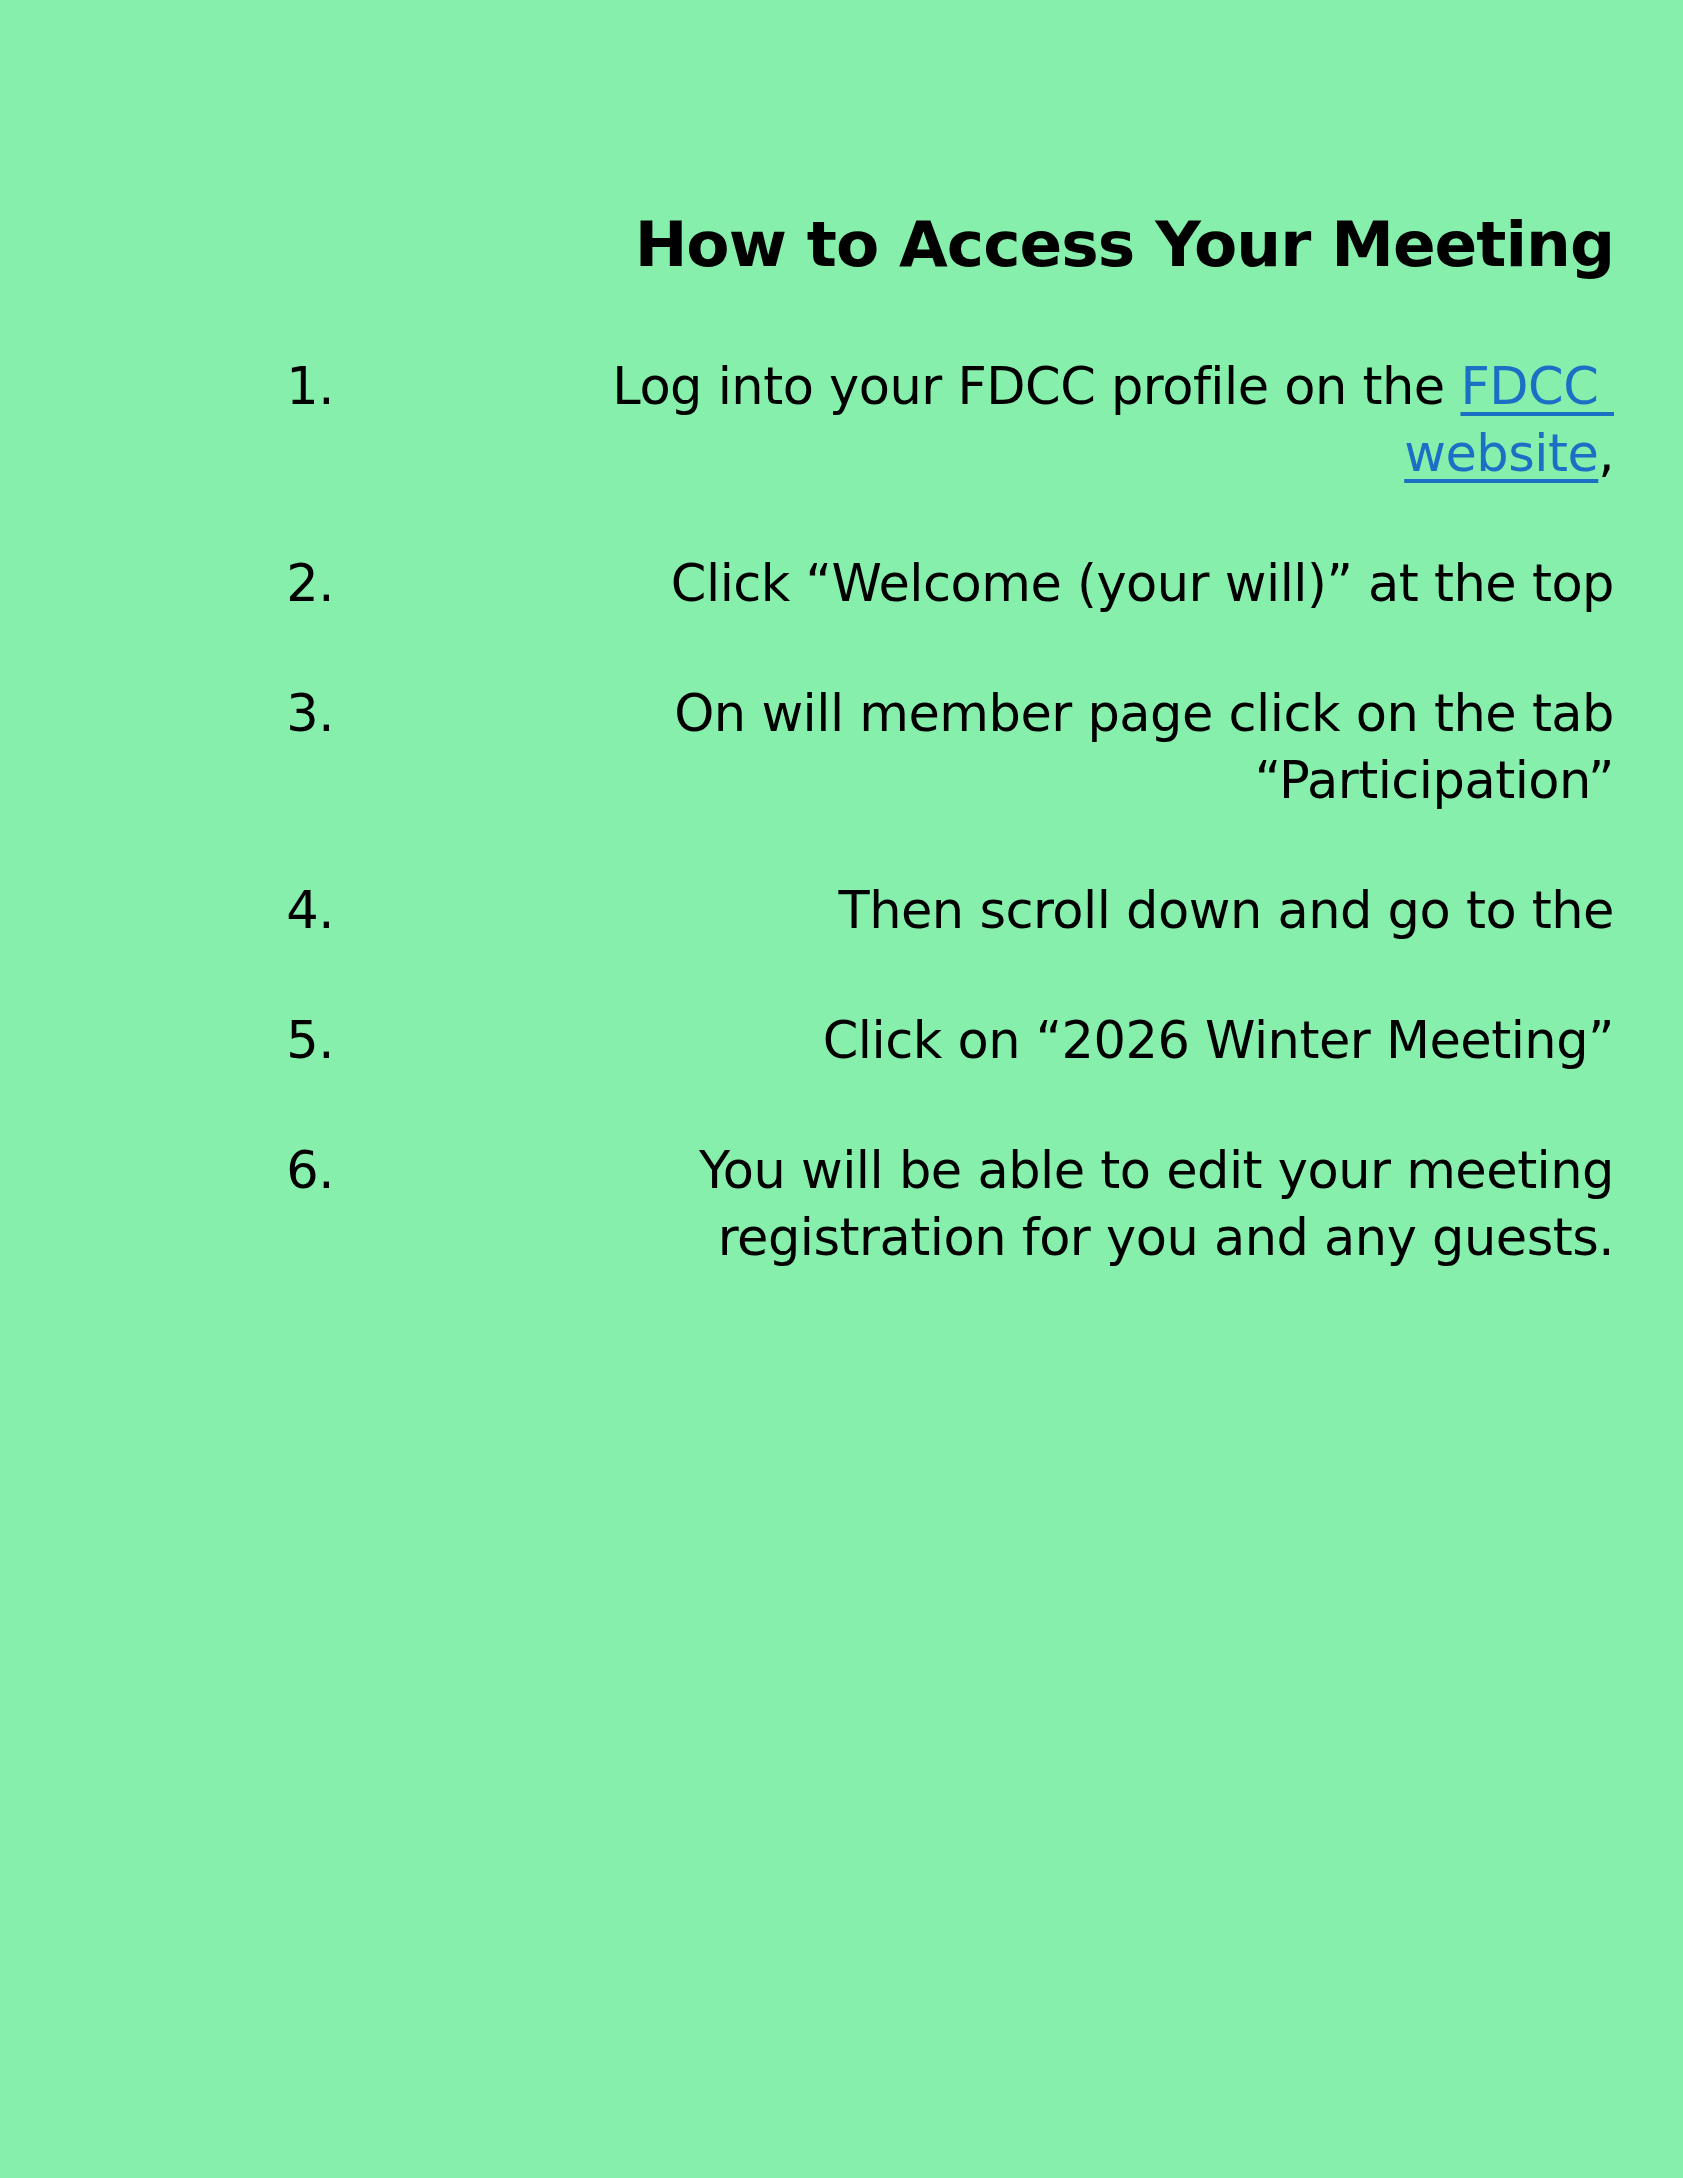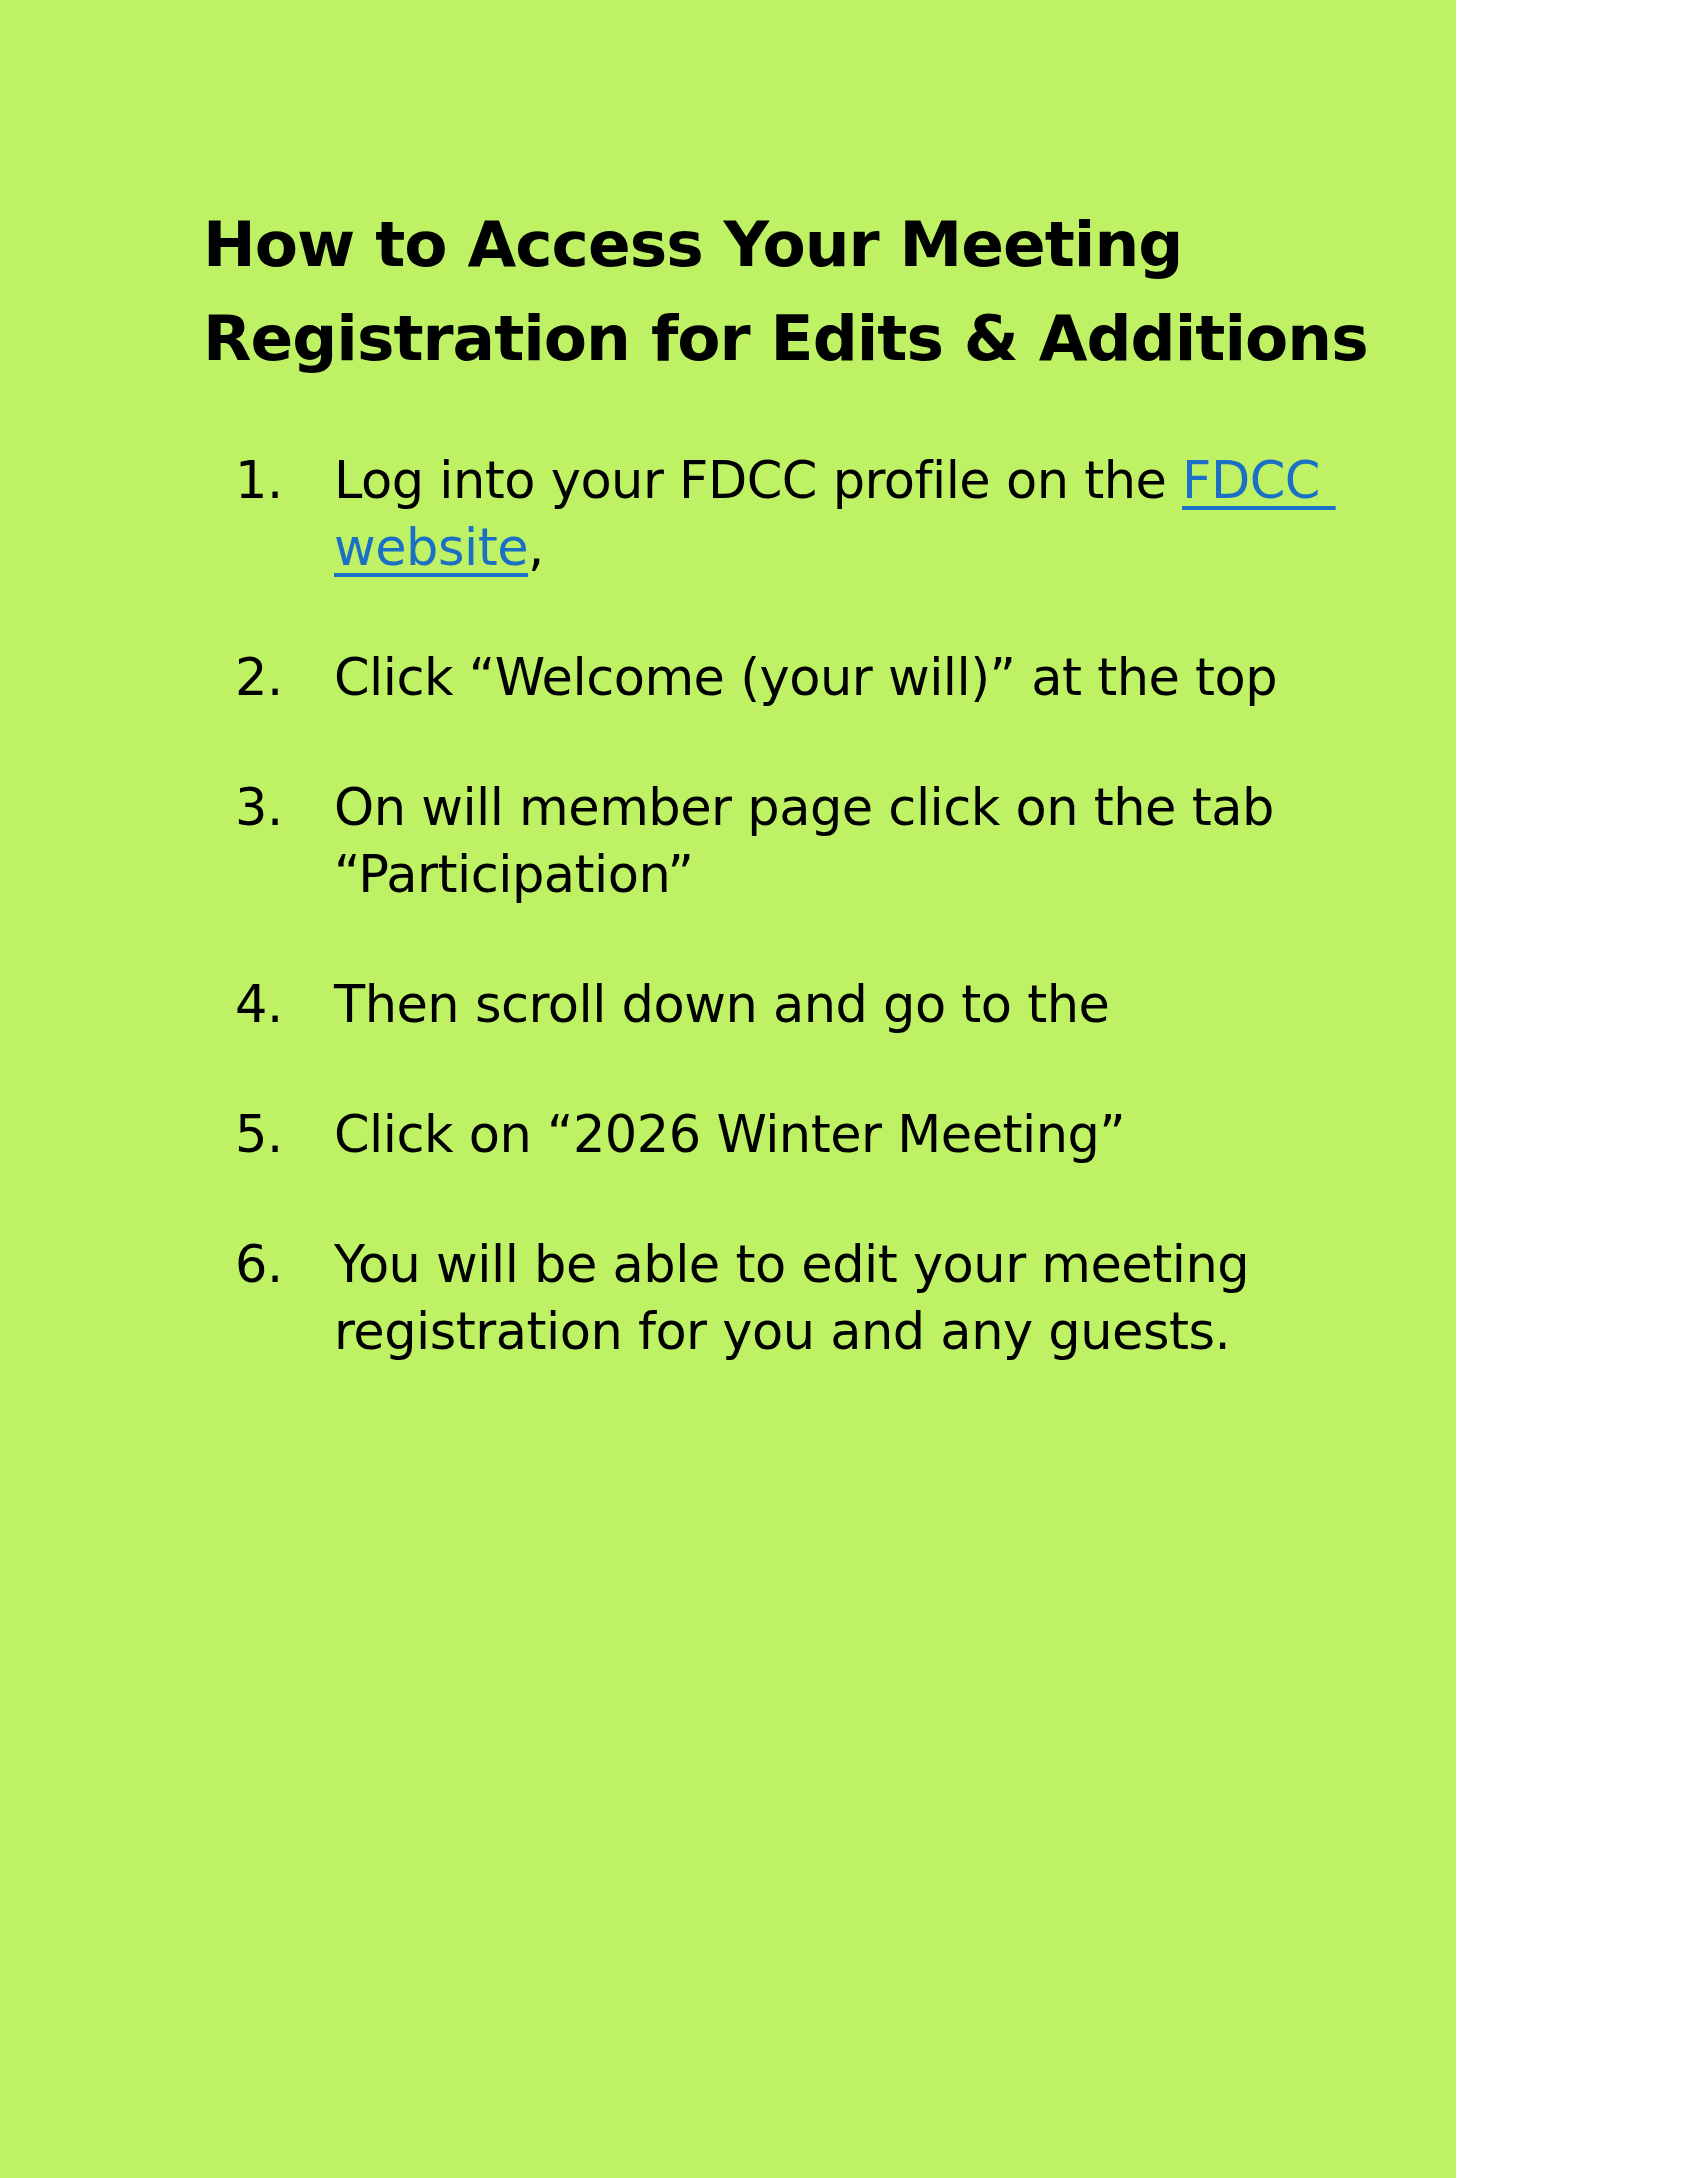--- a/index.html
+++ b/index.html
@@ -2,26 +2,27 @@
 <html><head>
 <meta charset="utf-8">
 <style>
   html, body {
     margin: 0;
     padding: 0;
     background: #ffffff;
   }
   .page {
     position: relative;
-    width: 1456px;
+    width: 1683px;
     height: 2178px;
-    background: #bef264;
+    background: #86efac;
     color: #000000;
     font-family: "DejaVu Sans", "Liberation Sans", sans-serif;
     overflow: hidden;
+    text-align: right;
   }
   .content {
     padding: 198px 69px 0 203px;
   }
   .title {
     font-size: 63px;
     font-weight: 700;
     line-height: 94px;
     letter-spacing: -1px;
     color: #000000;
@@ -53,21 +54,20 @@
   }
 </style>
 </head>
 <body>
 
 <div class="page">
   <div class="content">
 
     <div class="title">
       <div>How to Access Your Meeting</div>
-      <div>Registration for Edits &amp; Additions</div>
     </div>
 
     <div class="list">
 
       <div class="item">
         <span class="num">1.</span>
         <div class="txt"><span>Log into your FDCC profile on the </span><a class="link"><span>FDCC&nbsp;</span><br><span>website</span></a><span>,</span></div>
       </div>
 
       <div class="item">

